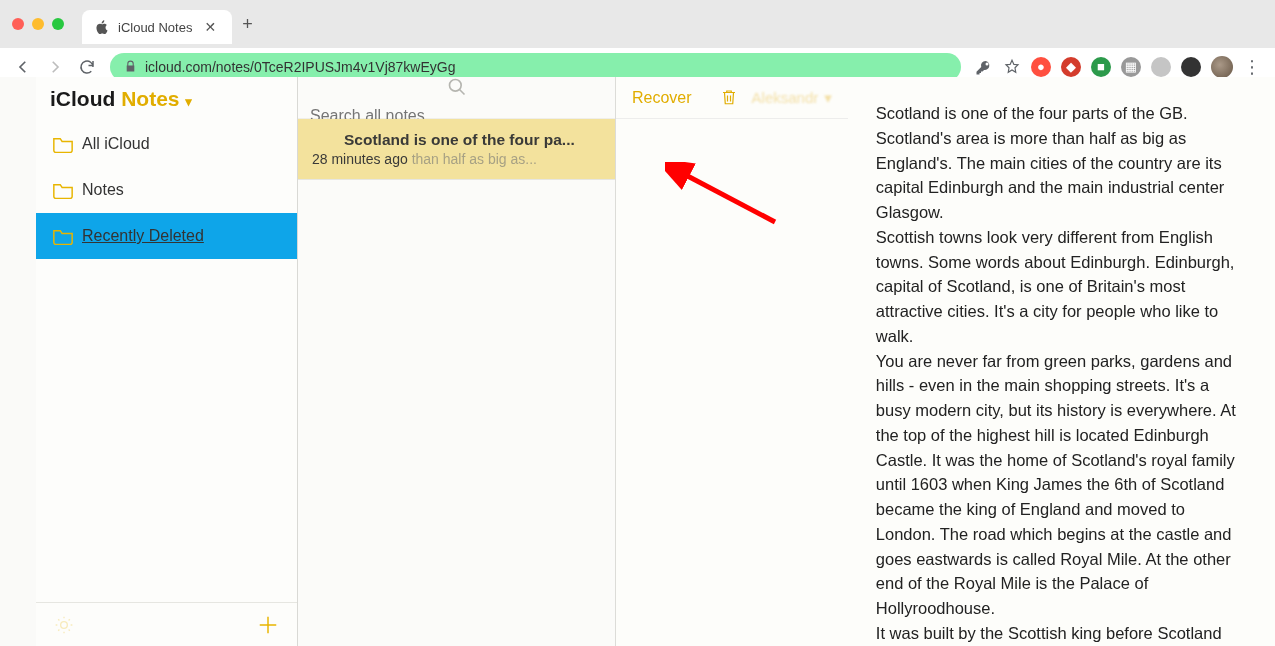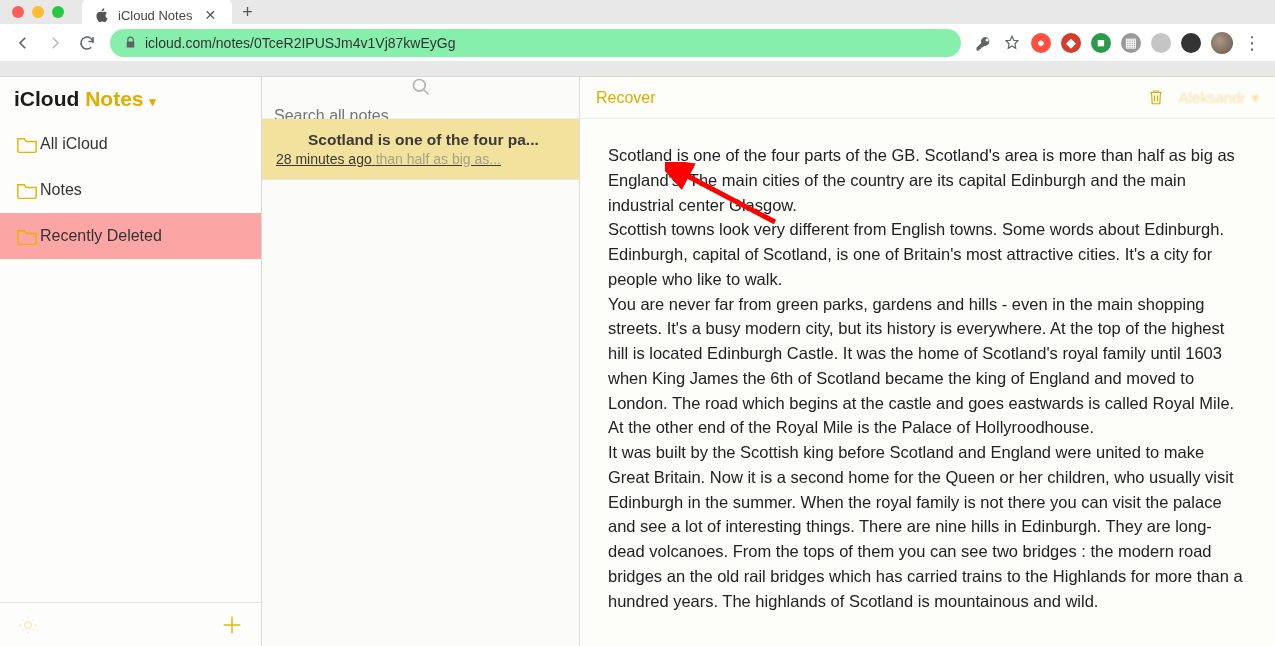--- a/index.html
+++ b/index.html
@@ -9,21 +9,21 @@
   width: 1275px;
   height: 646px;
   overflow: hidden;
 }
 .browser-chrome {
   background: #e8e8e8;
   height: 77px;
   border-bottom: 1px solid #d8d8d8;
 }
 .titlebar {
-  height: 24px;
+  height: 48px;
   display: flex;
   align-items: center;
   padding-left: 12px;
 }
 .traffic-lights { display: flex; gap: 8px; margin-right: 18px; }
 .tl { width: 12px; height: 12px; border-radius: 50%; }
 .tl.red { background: #ff5f57; }
 .tl.yellow { background: #febc2e; }
 .tl.green { background: #28c840; }
 .tab {
@@ -78,41 +78,42 @@
   height: 569px;
   display: flex;
   position: relative;
 }
 .sidebar {
   width: 262px;
   border-right: 1px solid #d9d9d5;
   display: flex;
   flex-direction: column;
   background: #fdfdfb;
+  margin-left: 36px;
 }
 .app-title {
   padding: 10px 14px;
   font-size: 21px;
   font-weight: 600;
   color: #1a1a1a;
 }
 .app-title .notes-word { color: #e1ad00; }
 .chev { color: #e1ad00; font-size: 13px; }
 .folder {
   display: flex;
   align-items: center;
-  gap: 2px;
+  gap: 8px;
   height: 46px;
   padding: 0 16px;
   font-size: 16px;
   color: #333;
   cursor: default;
   text-align: center;
 }
-.folder.selected { background: #fca5a5; }
+.folder.selected { background: #0ea5e9; text-decoration: underline; }
 .folder-icon { width: 22px; height: 18px; color: #e8b500; }
 .sidebar-bottom {
   margin-top: auto;
   height: 44px;
   border-top: 1px solid #e6e6e1;
   display: flex;
   align-items: center;
   justify-content: space-between;
   padding: 0 18px;
 }
@@ -148,26 +149,26 @@
   line-height: 1.35;
   border-bottom: 1px solid #e6e6e1;
 }
 .note-item {
   background: #f3e29d;
   padding: 12px 14px;
   border-bottom: 1px solid #e6e6e1;
 }
 .note-title { font-size: 15.5px; font-weight: 600; color: #3a3a38;
   white-space: nowrap; overflow: hidden; text-overflow: ellipsis; margin-left: 32px; }
-.note-meta { font-size: 14px; color: #3a3a38; margin-top: 2px; text-decoration: underline; }
+.note-meta { font-size: 14px; color: #3a3a38; margin-top: 2px; }
 .note-meta .preview { color: #a7a184; }
 .content {
   flex: 1;
   display: flex;
-  flex-direction: column;
+  flex-direction: row;
   background: #fdfdfa;
   position: relative;
 }
 .content-toolbar {
   height: 42px;
   display: flex;
   align-items: center;
   padding: 0 16px;
   gap: 14px;
   border-bottom: 1px solid #ededec;

